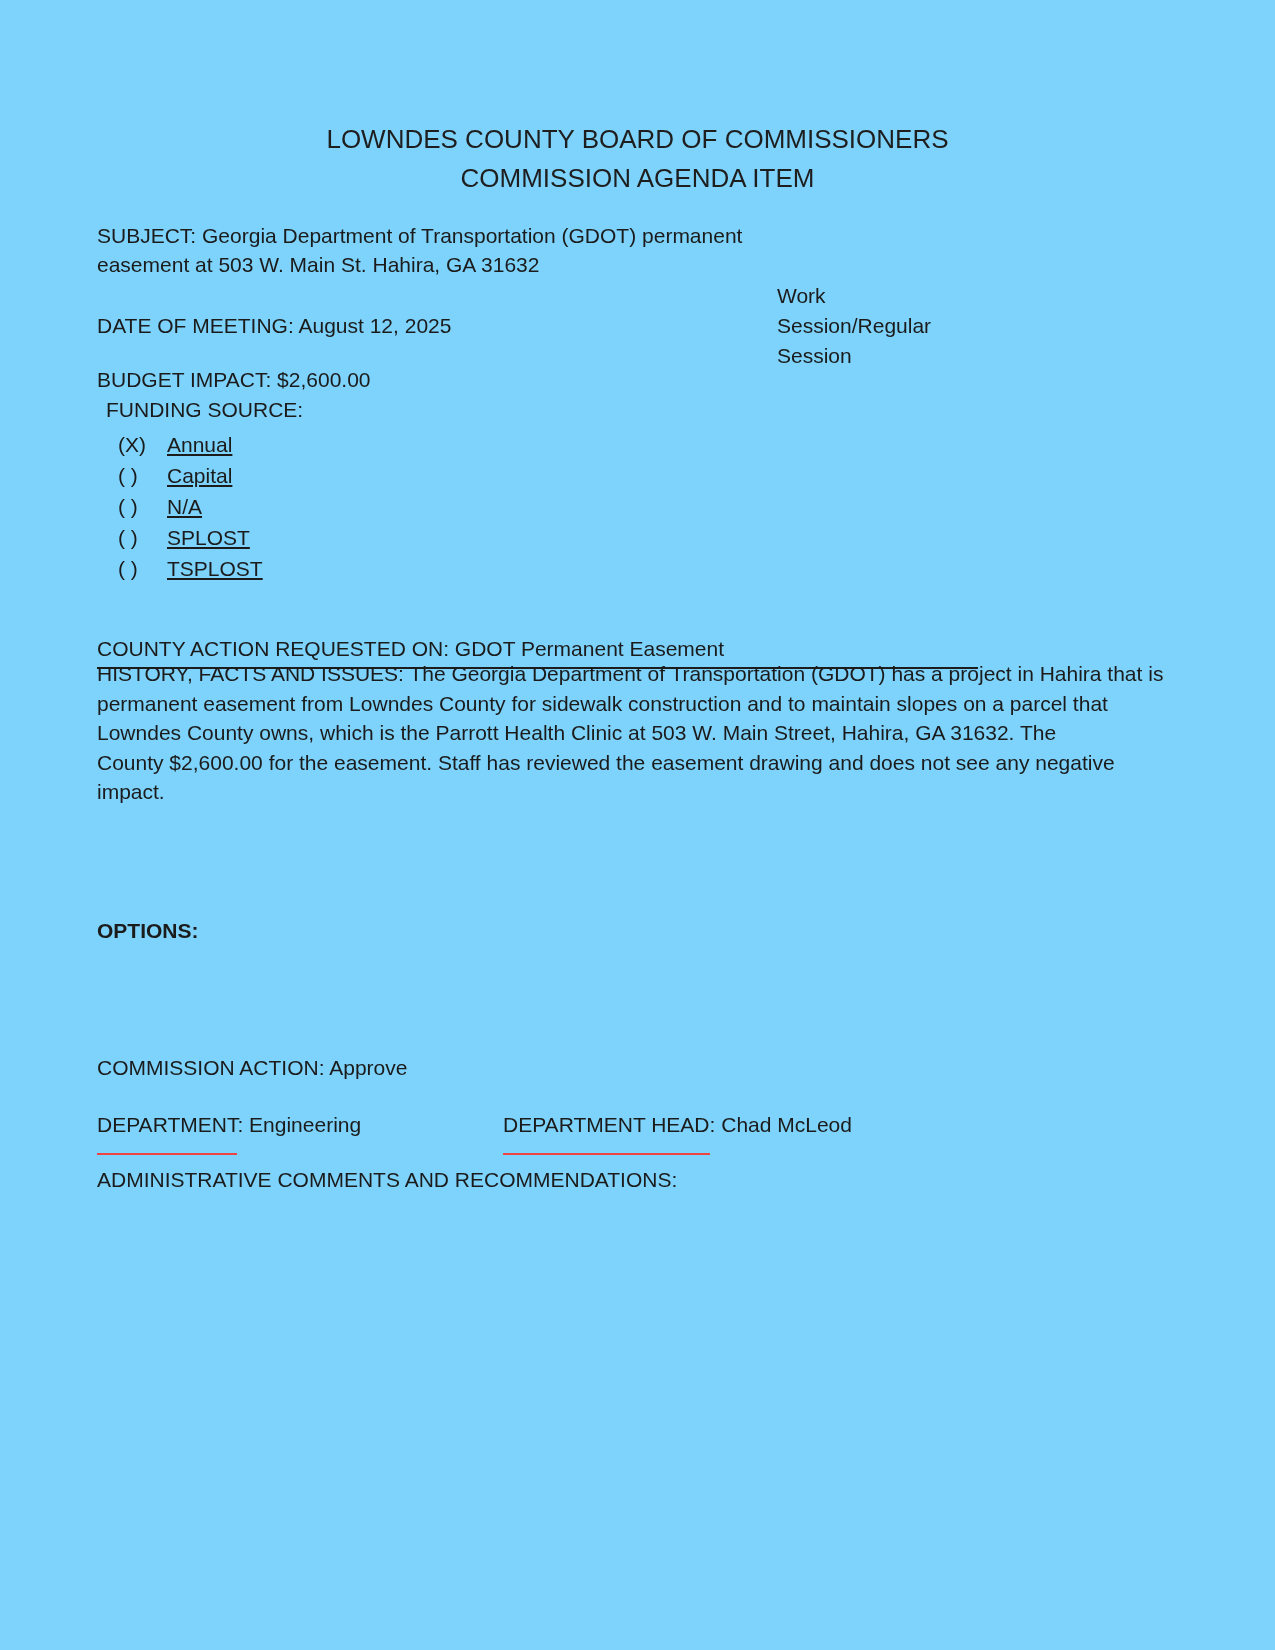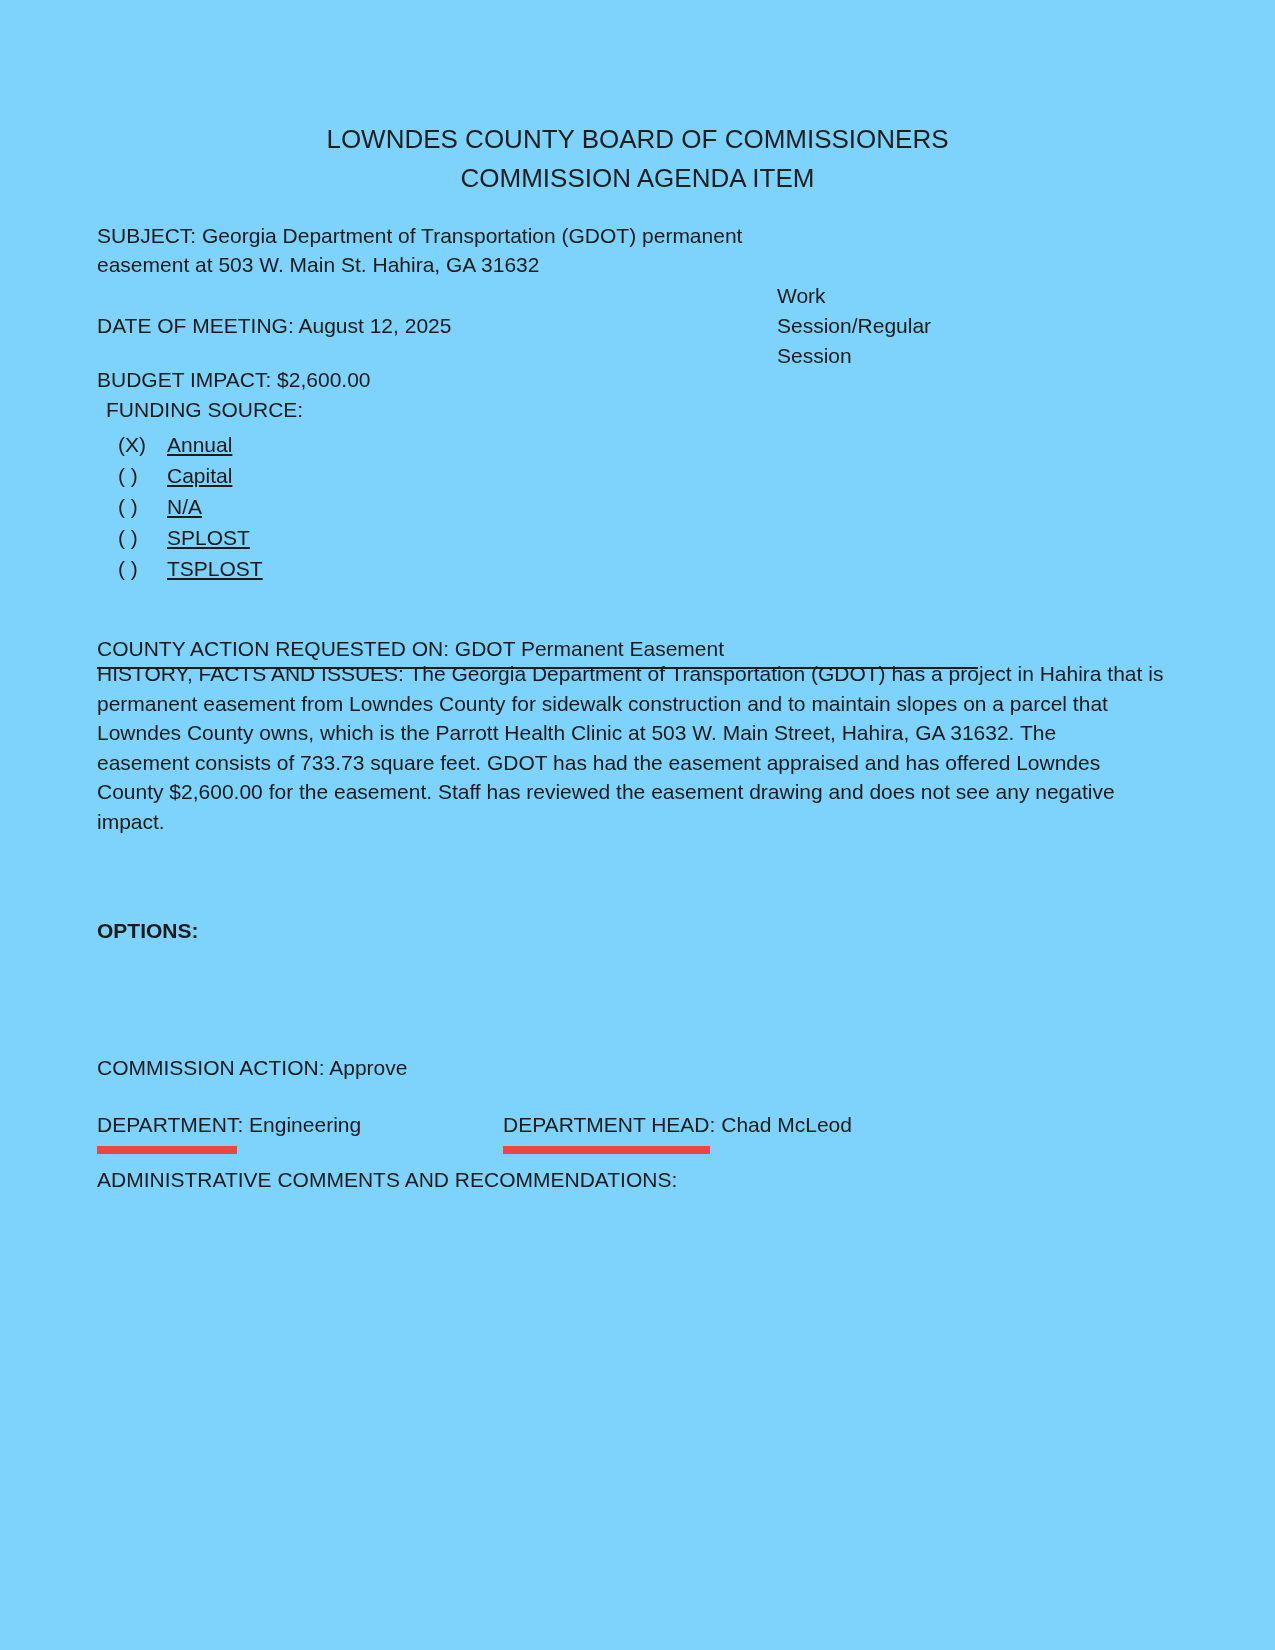--- a/index.html
+++ b/index.html
@@ -43,22 +43,22 @@
     border-bottom: 2px solid #1c1c1c;
     margin-top: 20px;
   }
   .history-block { left: 97px; top: 659px; line-height: 29.5px; }
   .options-label { left: 97px;  top: 916px; font-weight: bold; }
   .options-lines { left: 202px; top: 916px; line-height: 28.5px; }
   .recommended   { left: 97px;  top: 1053px; }
   .dept-row      { left: 97px;  top: 1110px; }
   .dept-head-row { left: 503px; top: 1110px; }
   .u-label {
-    border-bottom: 8px solid #ef4444;
-    padding-bottom: 10px;
+    border-bottom: 2px solid #ef4444;
+    padding-bottom: 17px;
   }
   .admin-line { left: 97px; top: 1165px; }
 </style>
 </head>
 <body>
 
 <div class="page">
 
   <div class="title-block">
     <div>LOWNDES COUNTY BOARD OF COMMISSIONERS</div>
@@ -99,21 +99,20 @@
   </div>
 
   <div class="abs body-text county-action">
     <span>COUNTY ACTION REQUESTED ON: GDOT Permanent Easement</span>
   </div>
 
   <div class="abs body-text history-block">
     <div>HISTORY, FACTS AND ISSUES: The Georgia Department of Transportation (GDOT) has a project in Hahira that is</div>
     <div>permanent easement from Lowndes County for sidewalk construction and to maintain slopes on a parcel that</div>
     <div>Lowndes County owns, which is the Parrott Health Clinic at 503 W. Main Street, Hahira, GA 31632. The</div>
-    <div>easement consists of 733.73 square feet. GDOT has had the easement appraised and has offered Lowndes</div>
     <div>County $2,600.00 for the easement. Staff has reviewed the easement drawing and does not see any negative</div>
     <div>impact.</div>
   </div>
 
   <div class="abs body-text options-label">OPTIONS:</div>
 
   <div class="abs body-text recommended">COMMISSION ACTION: Approve</div>
 
   <div class="abs body-text dept-row">
     <span class="u-label">DEPARTMENT</span><span>: Engineering</span>

